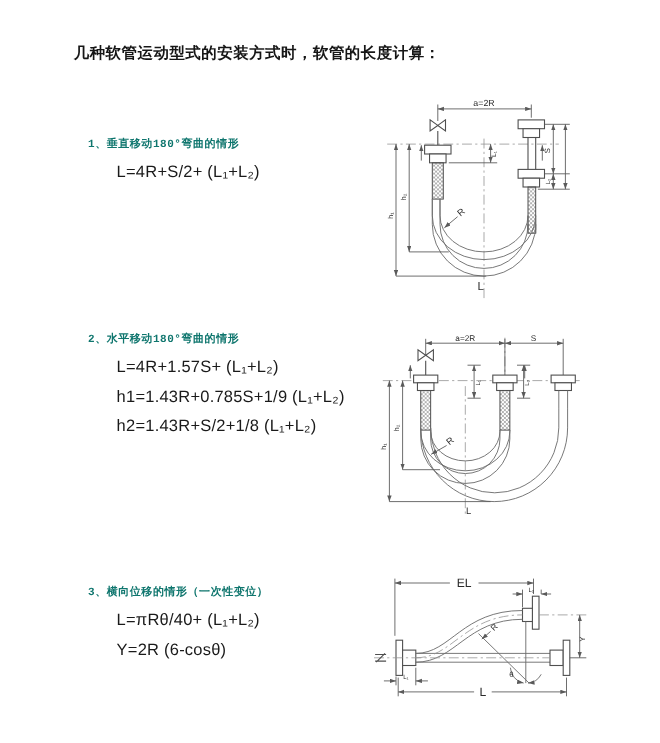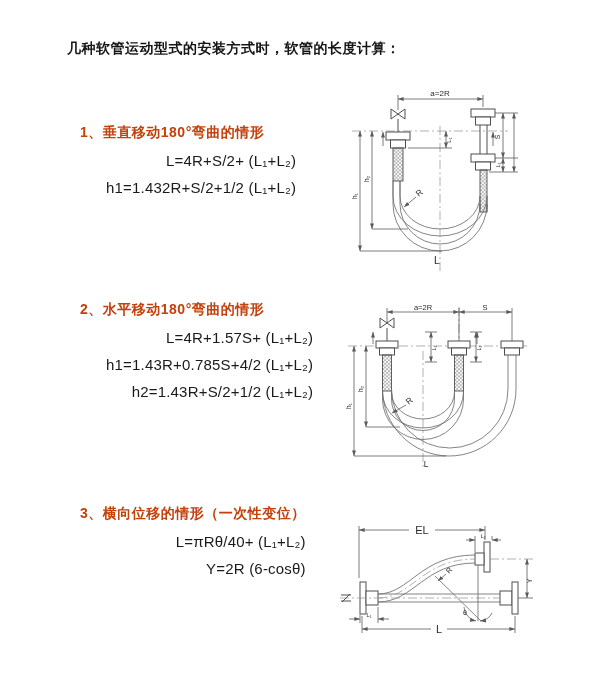--- a/index.html
+++ b/index.html
@@ -5,26 +5,26 @@
   html,body{margin:0;padding:0;background:#ffffff;}
   .page{
     position:relative;width:536px;height:675px;margin:16px auto;background:#ffffff;
     font-family:"Liberation Sans","DejaVu Sans",sans-serif;color:#1c1c1c;overflow:hidden;
   }
   .title{
     position:absolute;left:35px;top:24px;font-size:14px;font-weight:bold;
     letter-spacing:0.5px;color:#161616;margin:0;
   }
   .sec{position:absolute;left:48px;}
-  .sec-heading{font-size:14px;font-weight:bold;color:#c2410c;letter-spacing:0.5px;}
-  .formulas{margin-left:26px;margin-top:5px;text-align:right;}
+  .sec-heading{font-size:10px;font-weight:bold;color:#0f766e;letter-spacing:0.5px;font-family:Liberation Mono, monospace;}
+  .formulas{margin-left:26px;margin-top:5px;}
   .formula{font-size:15px;line-height:27px;height:27px;color:#1a1a1a;letter-spacing:0.2px;white-space:pre;}
   #sec1{top:108px;}
   #sec2{top:285px;}
-  #sec3{top:489px;}
+  #sec3{top:515px;}
   .diagram{position:absolute;}
   #dwg1{left:314px;top:68px;}
   #dwg2{left:310px;top:283px;}
   #dwg3{left:303px;top:500px;}
   
   .ln{stroke:#4f4f4f;stroke-width:1;fill:none;}
   .thin{stroke:#6e6e6e;stroke-width:0.85;fill:none;}
   .cl{stroke:#909090;stroke-width:0.7;fill:none;stroke-dasharray:9 3 2 3;}
   .dim{stroke:#5a5a5a;stroke-width:0.8;fill:none;}
   .fl{fill:#ffffff;stroke:#4f4f4f;stroke-width:1;}
@@ -36,30 +36,29 @@
 <body>
 
 <div class="page">
 
   <h1 class="title">几种软管运动型式的安装方式时，软管的长度计算：</h1>
 
   <section class="sec" id="sec1">
     <div class="sec-heading">1、垂直移动180°弯曲的情形</div>
     <div class="formulas">
       <div class="formula">L=4R+S/2+ (L₁+L₂)</div>
-      <div class="formula">h1=1.432R+S/2+1/2 (L₁+L₂)</div>
     </div>
   </section>
 
   <section class="sec" id="sec2">
     <div class="sec-heading">2、水平移动180°弯曲的情形</div>
     <div class="formulas">
       <div class="formula">L=4R+1.57S+ (L₁+L₂)</div>
-      <div class="formula">h1=1.43R+0.785S+4/2 (L₁+L₂)</div>
-      <div class="formula">h2=1.43R+S/2+1/2 (L₁+L₂)</div>
+      <div class="formula">h1=1.43R+0.785S+1/9 (L₁+L₂)</div>
+      <div class="formula">h2=1.43R+S/2+1/8 (L₁+L₂)</div>
     </div>
   </section>
 
   <section class="sec" id="sec3">
     <div class="sec-heading">3、横向位移的情形（一次性变位）</div>
     <div class="formulas">
       <div class="formula">L=πRθ/40+ (L₁+L₂)</div>
       <div class="formula">Y=2R (6-cosθ)</div>
     </div>
   </section>

